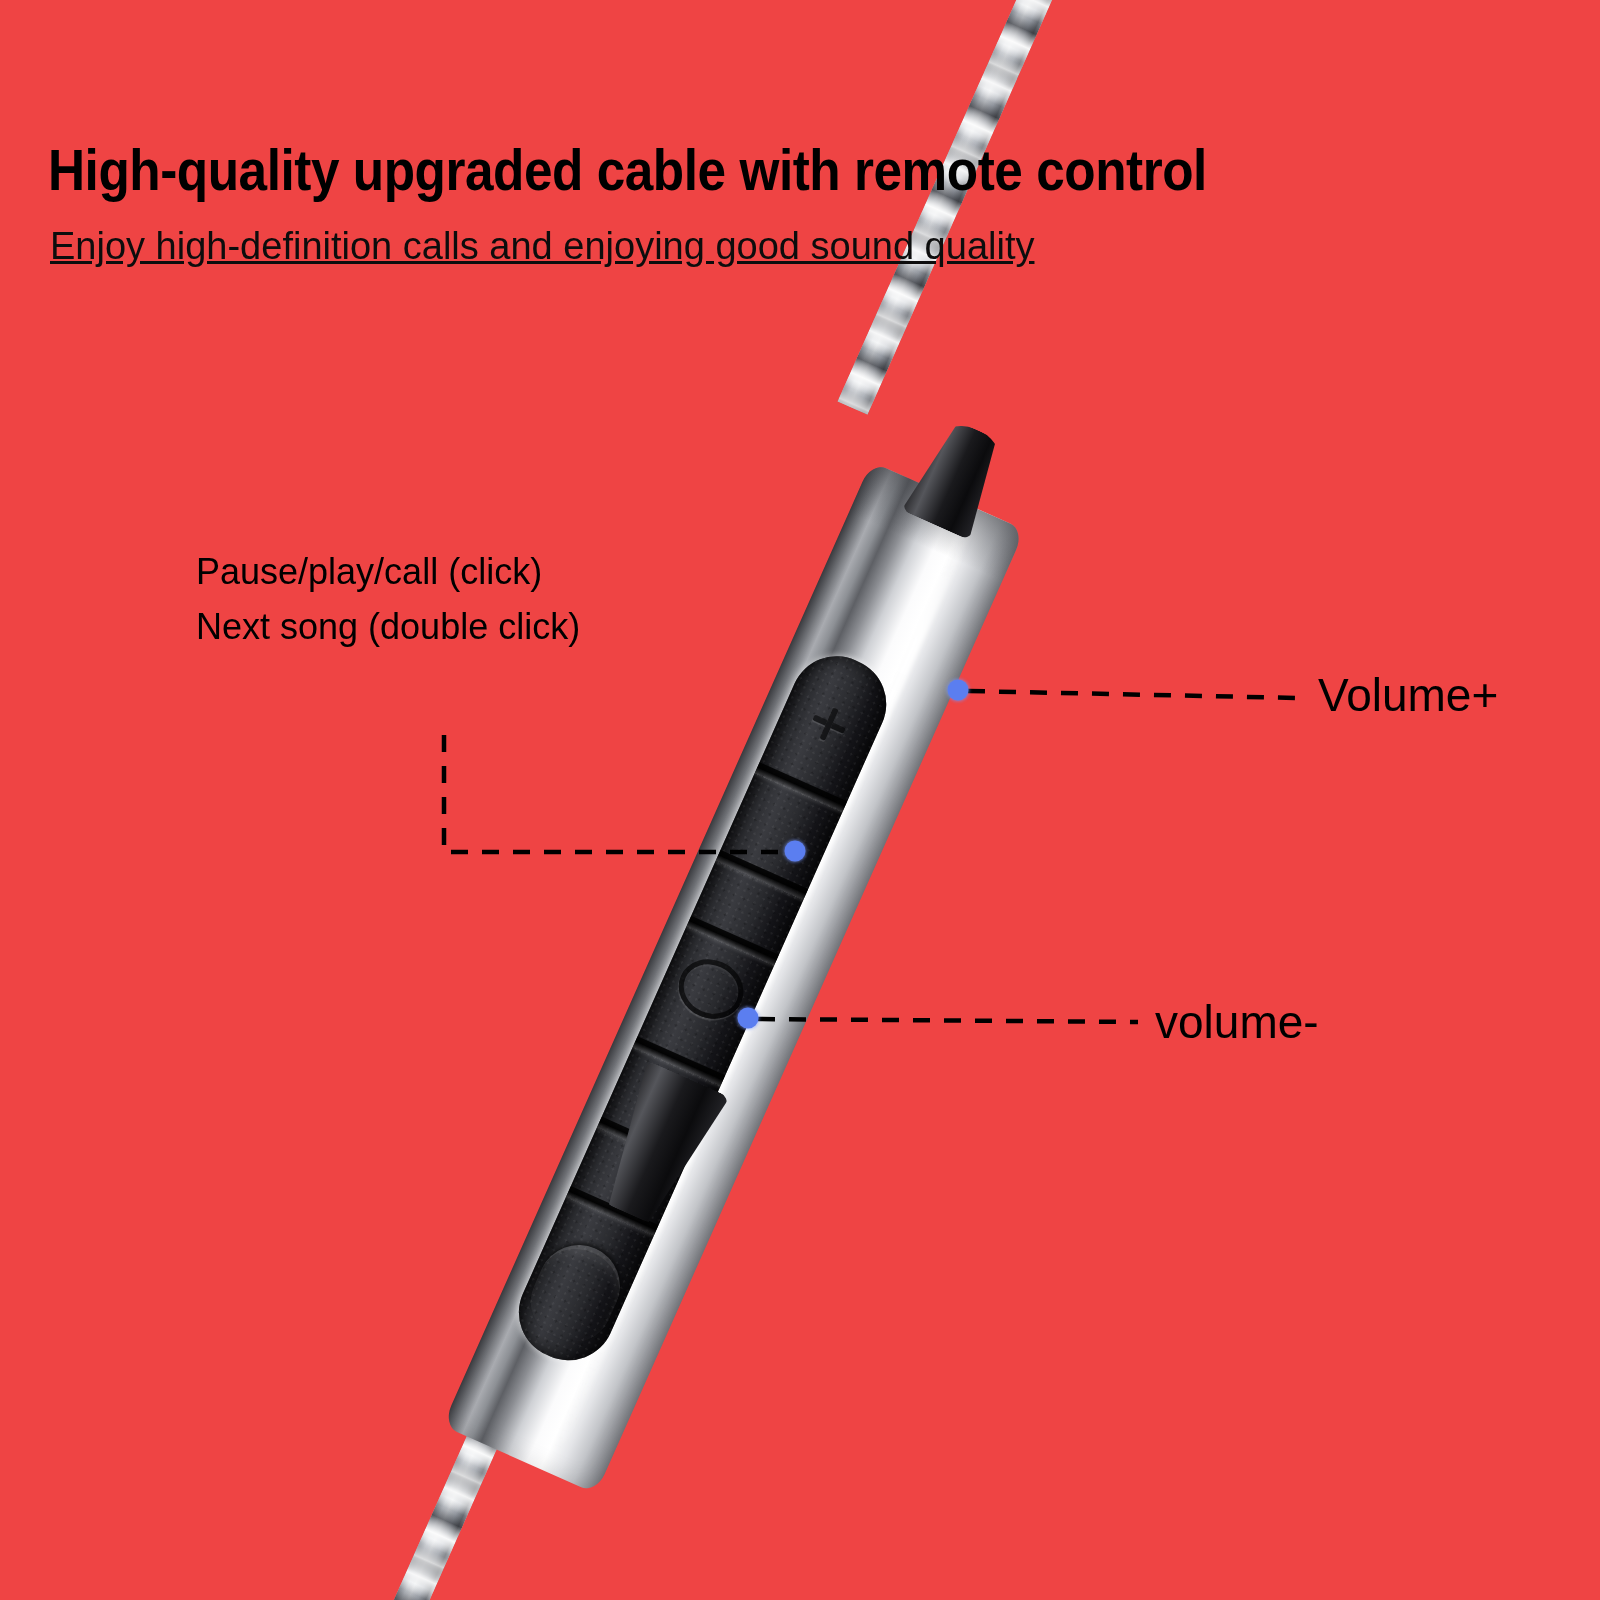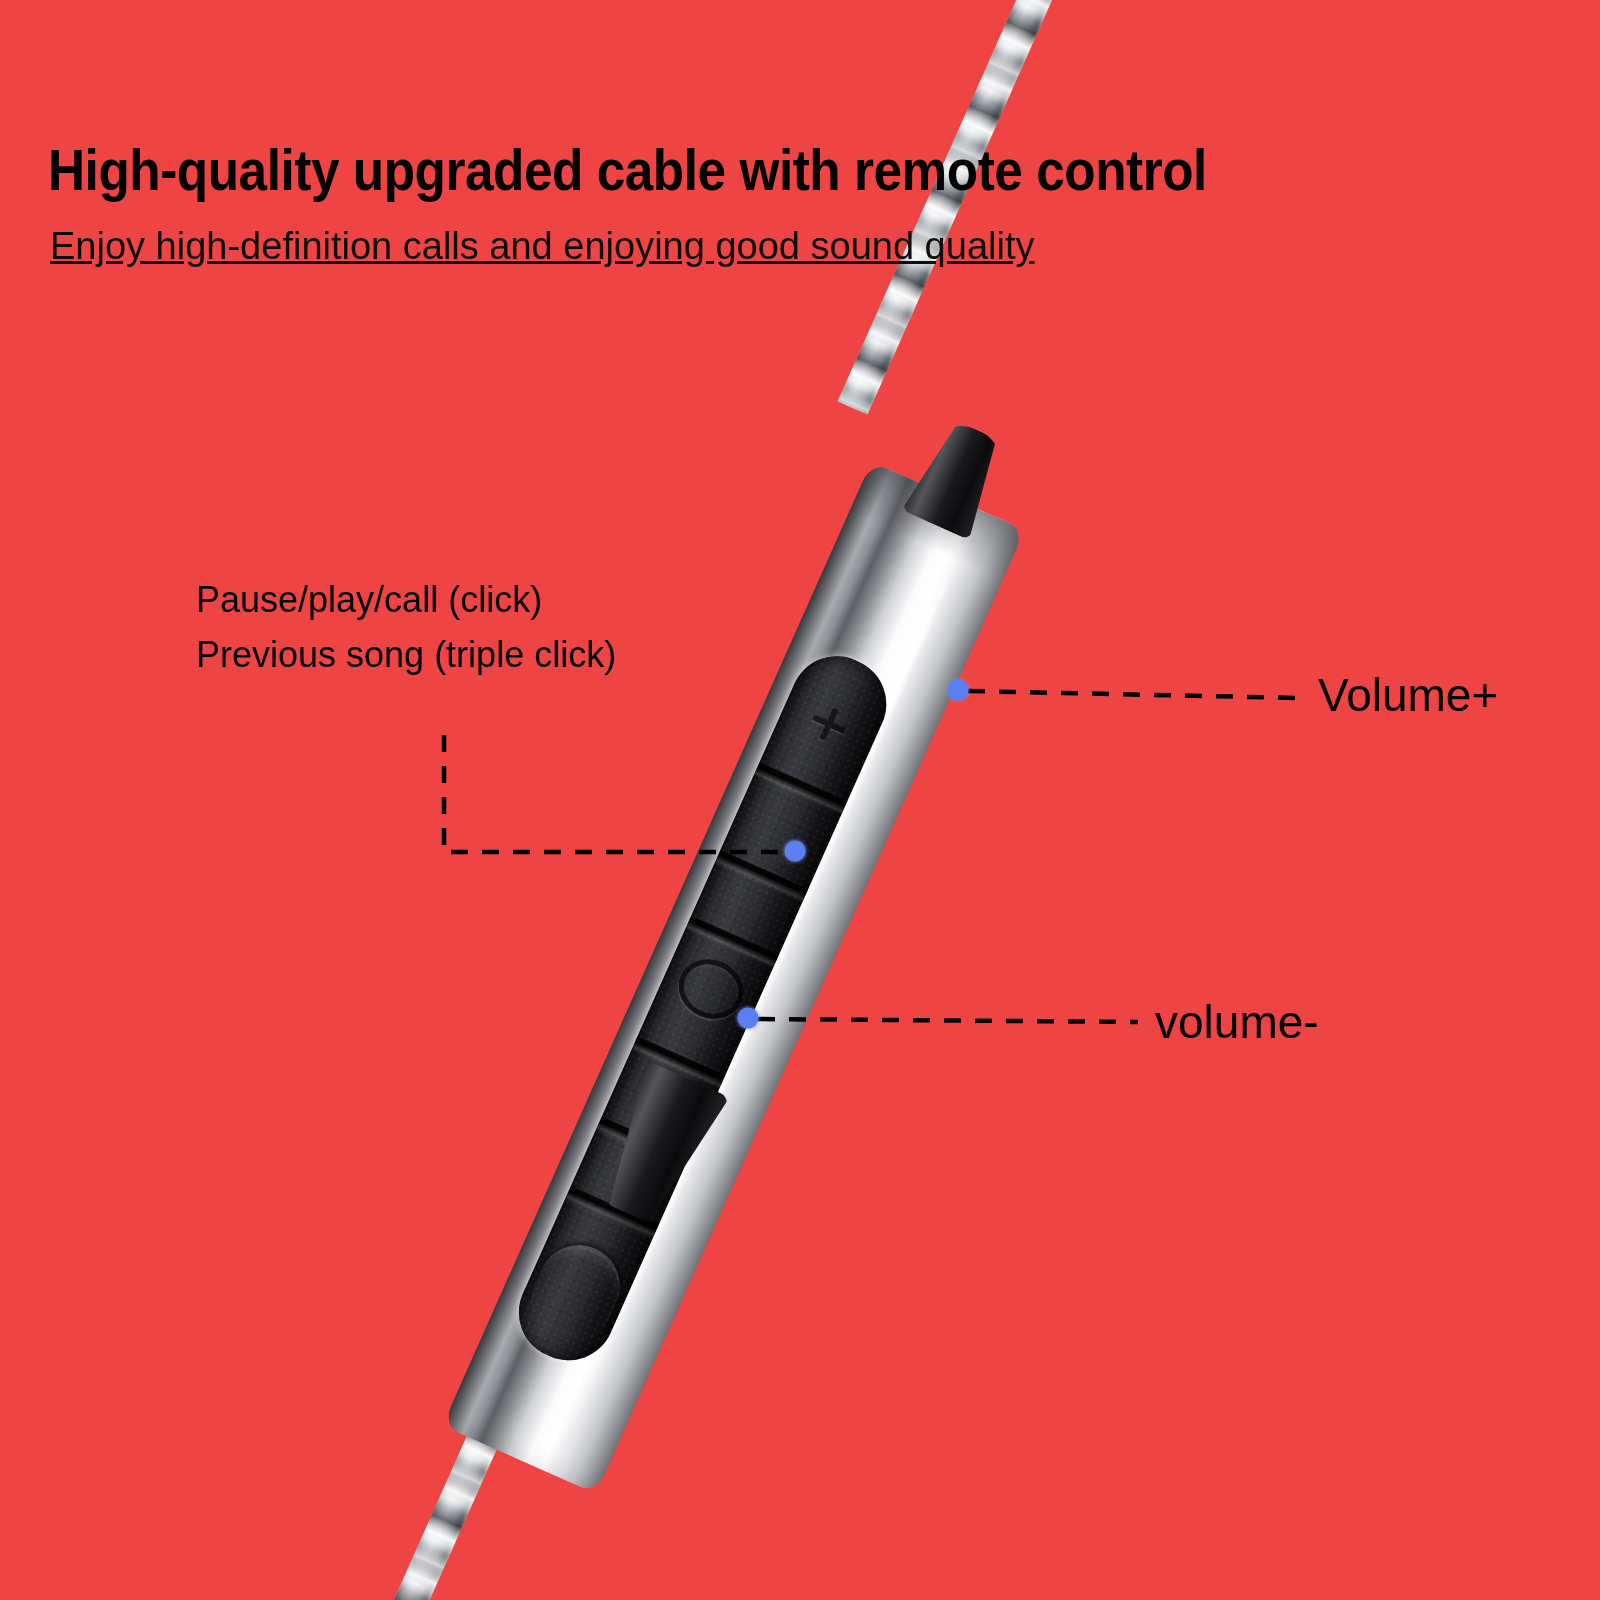--- a/index.html
+++ b/index.html
@@ -39,21 +39,21 @@
     line-height: 46px;
     color: #0d0d0d;
     white-space: nowrap;
     text-decoration: underline;
   }
 
   
   .instructions {
     position: absolute;
     left: 196px;
-    top: 572px;
+    top: 544px;
     font-size: 36px;
     line-height: 55px;
     color: #000000;
     white-space: nowrap;
   }
   .instructions .line { display: block; }
 
   
   .callout-label {
     position: absolute;
@@ -419,21 +419,21 @@
       <div class="strain" id="strain-bottom"></div>
     </div>
   </div>
 
   <div class="title">High-quality upgraded cable with remote control</div>
 
   <div class="subtitle">Enjoy high-definition calls and enjoying good sound quality</div>
 
   <div class="instructions">
     <span class="line">Pause/play/call (click)</span>
-    <span class="line">Previous song (triple click)</span>
+    <span class="line">Next song (double click)</span>
   </div>
 
   <svg class="leader-svg" viewBox="0 0 1600 1600">
     <path class="leader-path" d="M 968 691 L 1300 698" stroke="#000000"></path>
     <path class="leader-path" d="M 444 735 L 444 852 L 788 852" stroke="#000000"></path>
     <path class="leader-path" d="M 758 1019 L 1138 1022" stroke="#000000"></path>
   </svg>
 
   <div class="dot" id="dot-volume-up" style="background: rgb(91, 126, 240);"></div>
   <div class="dot" id="dot-dot-center" style="background: rgb(91, 126, 240);"></div>

